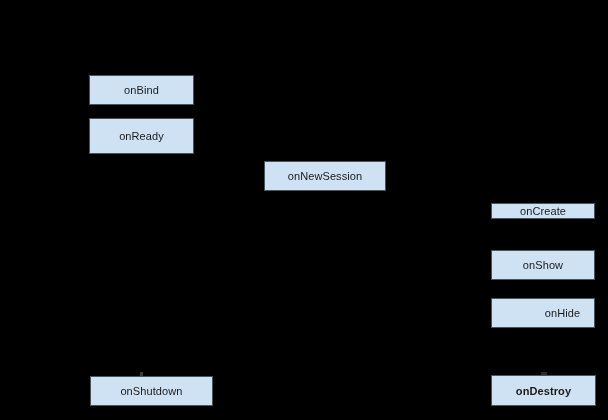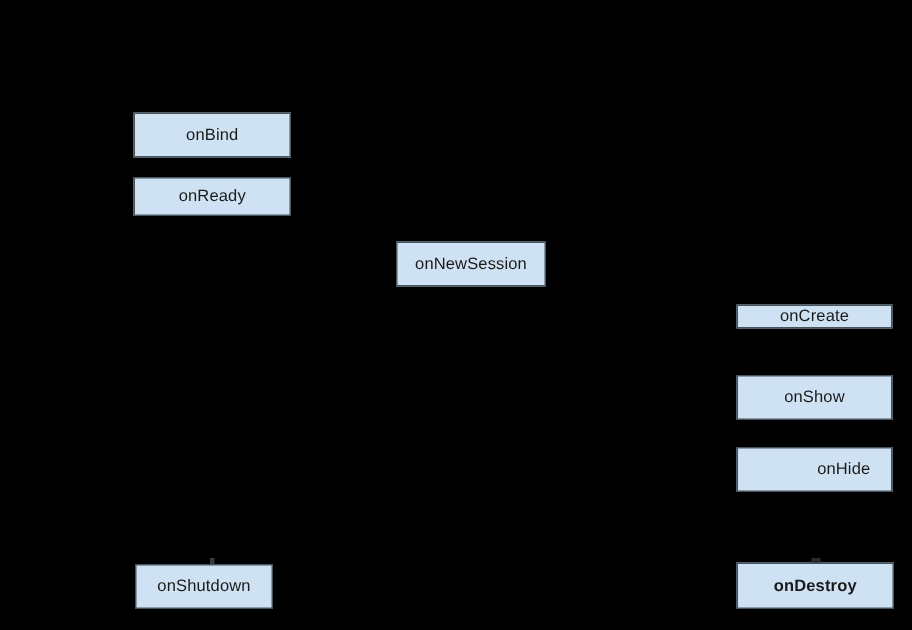--- a/index.html
+++ b/index.html
@@ -23,26 +23,26 @@
     display: flex;
     align-items: center;
     justify-content: center;
     font-size: 11px;
     color: #1a1a1a;
     letter-spacing: 0.1px;
     white-space: nowrap;
   }
   
   .n-onbind       { left:  89px; top:  75px; width: 105px; height: 30px; }
-  .n-onready      { left:  89px; top: 118px; width: 105px; height: 26px; }
-  .n-onnewsession { left: 264px; top: 161px; width: 100px; height: 30px; }
+  .n-onready      { left:  89px; top: 118px; width: 105px; height: 36px; }
+  .n-onnewsession { left: 264px; top: 161px; width: 122px; height: 30px; }
   .n-oncreate     { left: 491px; top: 203px; width: 104px; height: 16px; }
   .n-onshow       { left: 491px; top: 250px; width: 104px; height: 30px; }
   .n-onhide       { left: 491px; top: 298px; width: 104px; height: 30px; padding-left: 39px; }
-  .n-onshutdown   { left:  90px; top: 376px; width: 92px; height: 30px; }
+  .n-onshutdown   { left:  90px; top: 376px; width: 123px; height: 30px; }
   .n-ondestroy    { left: 491px; top: 375px; width: 105px; height: 31px; font-weight: bold; }
   .tick {
     position: absolute;
     background: #3a3a3a;
   }
   .tick-shutdown { left: 140px; top: 372px; width: 3px; height: 4px; }
   .tick-destroy  { left: 541px; top: 372px; width: 6px; height: 3px; background: #2a2a2a; }
 </style>
 </head>
 <body>

